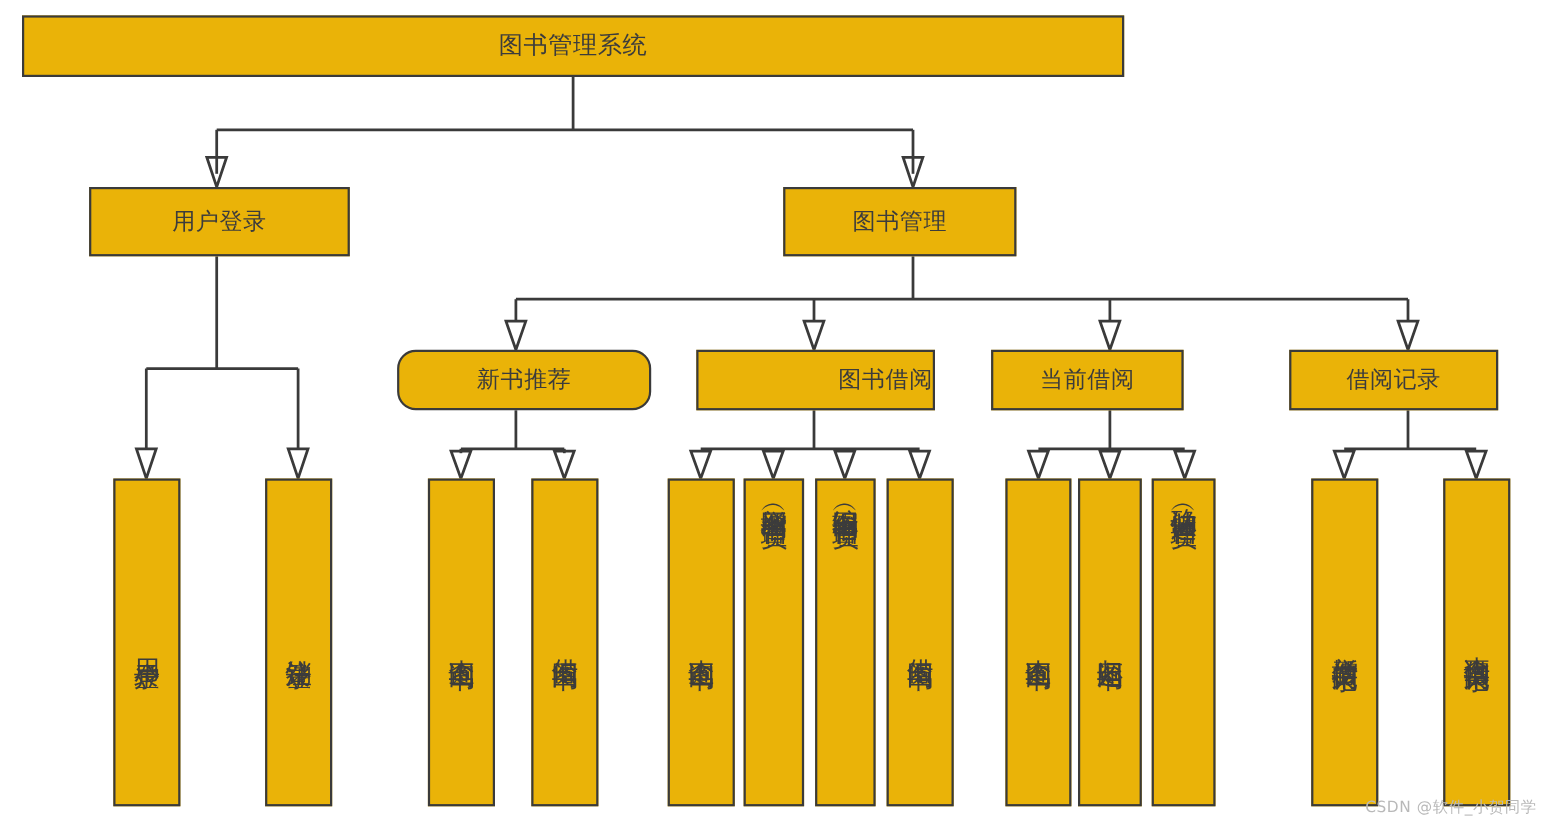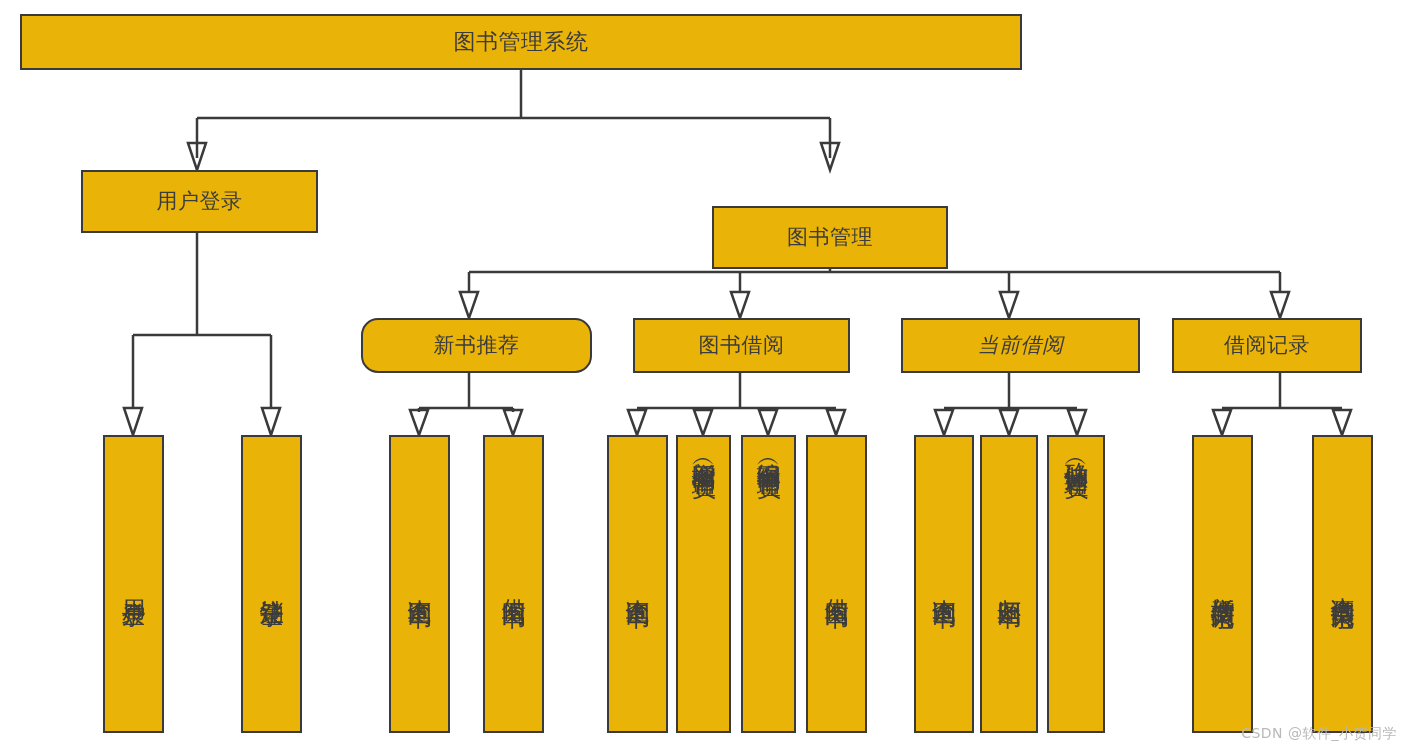--- a/index.html
+++ b/index.html
@@ -138,31 +138,31 @@
     <path d="M1333 410 L1342 435 L1351 410 Z" fill="#3a3a3a" stroke="none"></path>
   </svg>
 
   <div class="node horiz root" style="left:20px; top:14px; width:1002px; height:56px;">
     <span class="lbl">图书管理系统</span>
   </div>
 
   <div class="node horiz" style="left:81px; top:170px; width:237px; height:63px;">
     <span class="lbl">用户登录</span>
   </div>
-  <div class="node horiz" style="left:712px; top:170px; width:236px; height:63px;margin-top:36px;">
+  <div class="node horiz" style="left:712px; top:170px; width:212px; height:63px;">
     <span class="lbl">图书管理</span>
   </div>
 
   <div class="node horiz" style="left:361px; top:318px; width:231px; height:55px;border-radius:17px;">
     <span class="lbl">新书推荐</span>
   </div>
-  <div class="node horiz" style="left:633px; top:318px; width:217px; height:55px;">
+  <div class="node horiz" style="left:633px; top:318px; width:217px; height:55px;justify-content:flex-end;">
     <span class="lbl">图书借阅</span>
   </div>
-  <div class="node horiz" style="left:901px; top:318px; width:239px; height:55px;font-style:italic;">
+  <div class="node horiz" style="left:901px; top:318px; width:175px; height:55px;">
     <span class="lbl">当前借阅</span>
   </div>
   <div class="node horiz" style="left:1172px; top:318px; width:190px; height:55px;">
     <span class="lbl">借阅记录</span>
   </div>
 
   <div class="node vert centered" style="left:103px; top:435px; width:61px; height:298px;">
     <span class="lbl">用户登录</span>
   </div>
   <div class="node vert centered" style="left:241px; top:435px; width:61px; height:298px;">

